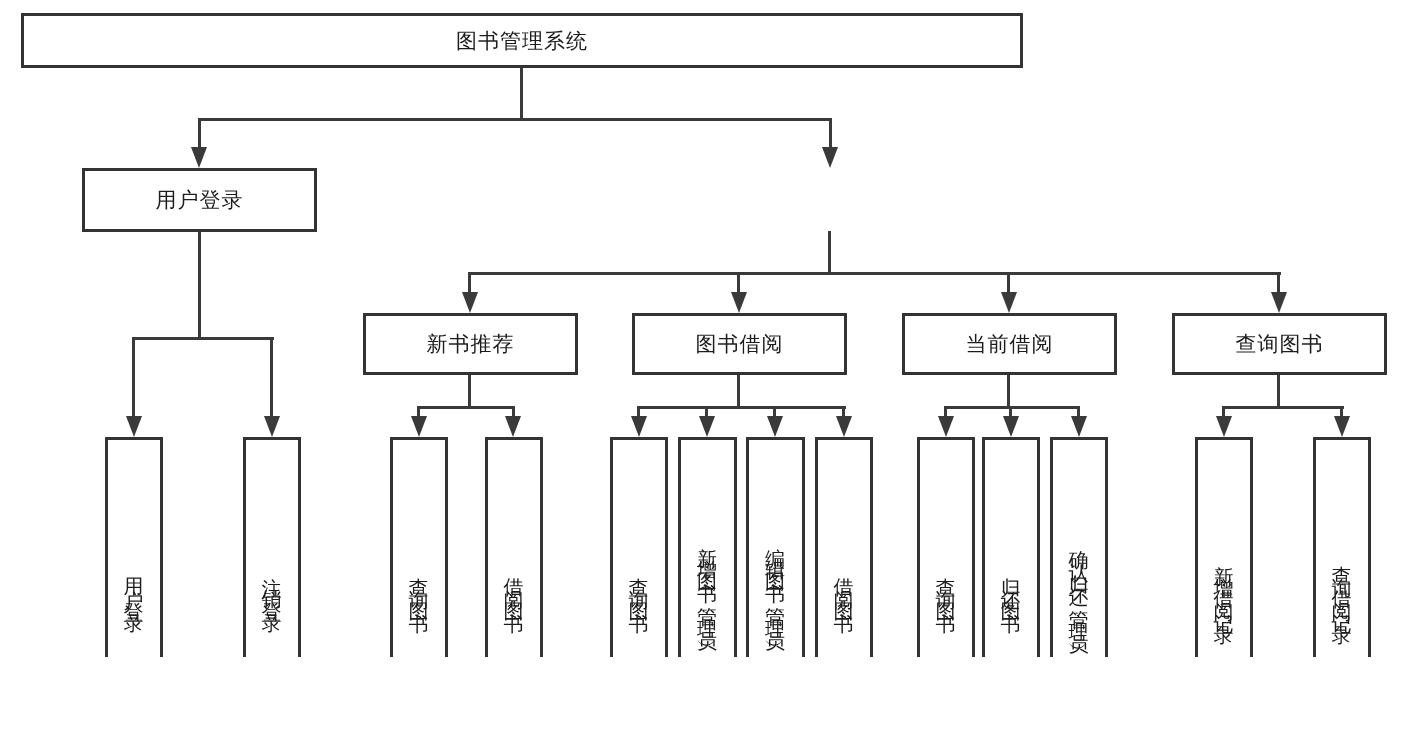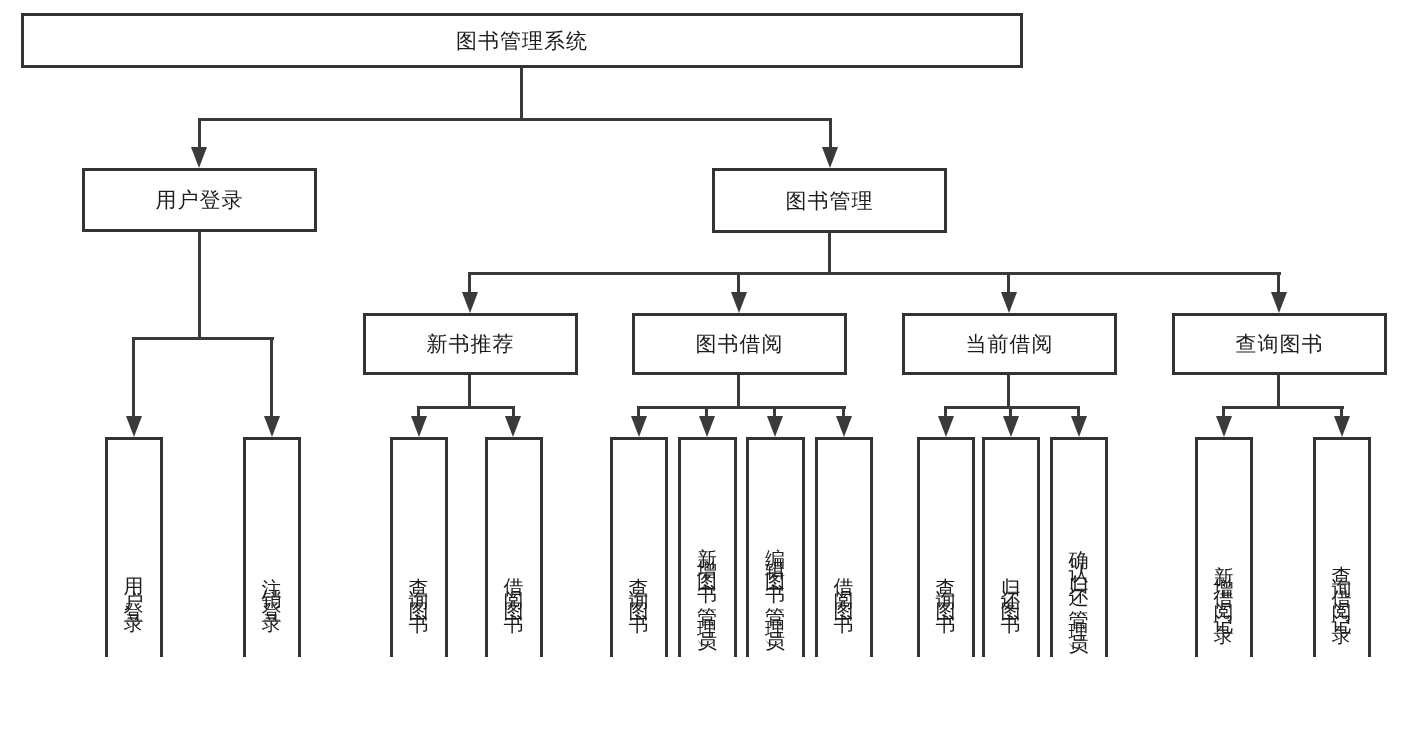--- a/index.html
+++ b/index.html
@@ -110,23 +110,20 @@
   <div class="arrow" style="left:1334px;top:416px;"></div>
 
   <div class="box" style="left:21px;top:13px;width:1002px;height:55px;">
     <span>图书管理系统</span>
   </div>
 
   <div class="box" style="left:82px;top:168px;width:235px;height:64px;">
     <span>用户登录</span>
   </div>
 
-  <div class="box" style="left:712px;top:168px;width:235px;height:65px;">
-    <span>图书管理</span>
-  </div>
 
   <div class="box" style="left:363px;top:313px;width:215px;height:62px;">
     <span>新书推荐</span>
   </div>
 
   <div class="box" style="left:632px;top:313px;width:215px;height:62px;">
     <span>图书借阅</span>
   </div>
 
   <div class="box" style="left:902px;top:313px;width:215px;height:62px;">

